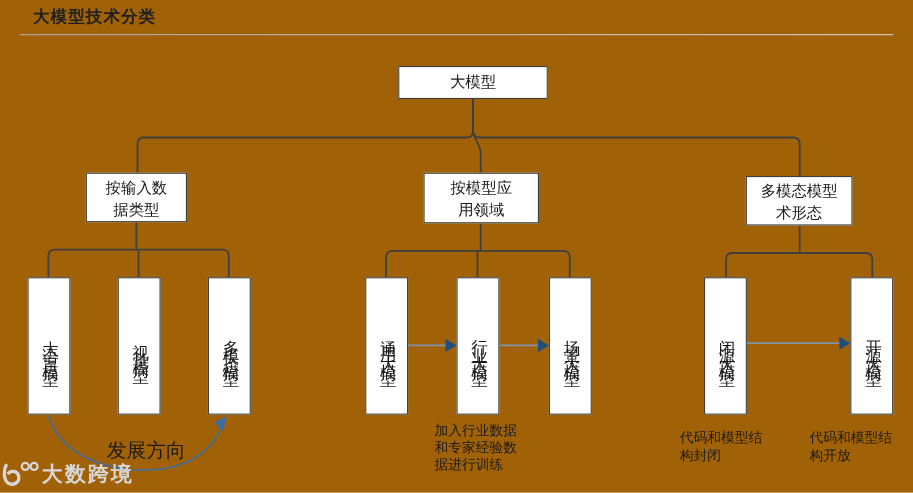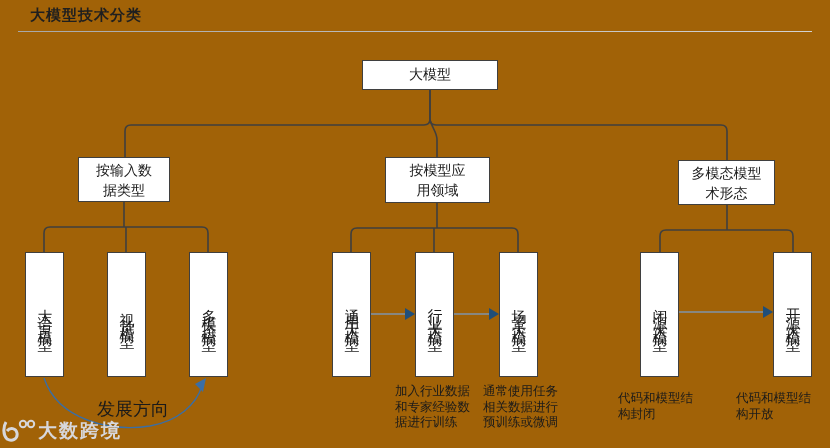--- a/index.html
+++ b/index.html
@@ -161,23 +161,20 @@
   <div class="box leaf leaf-b1">通用大模型</div>
   <div class="box leaf leaf-b2">行业大模型</div>
   <div class="box leaf leaf-b3">场景大模型</div>
 
   <div class="box leaf leaf-c1">闭源大模型</div>
   <div class="box leaf leaf-c2">开源大模型</div>
 
   <div class="caption cap-b1">加入行业数据
 和专家经验数
 据进行训练</div>
-  <div class="caption cap-b2">通常使用任务
-相关数据进行
-预训练或微调</div>
   <div class="caption cap-c1">代码和模型结
 构封闭</div>
   <div class="caption cap-c2">代码和模型结
 构开放</div>
 
   <div class="flow-label">发展方向</div>
 
   <div class="watermark">
     <svg width="34" height="24" viewBox="0 0 34 24">
       <path d="M4,3 C1,8 1,16 5,20 C10,23 16,20 15,14 C14,9 8,8 5,12" fill="none" stroke="#d7d7db" stroke-width="3"></path>

